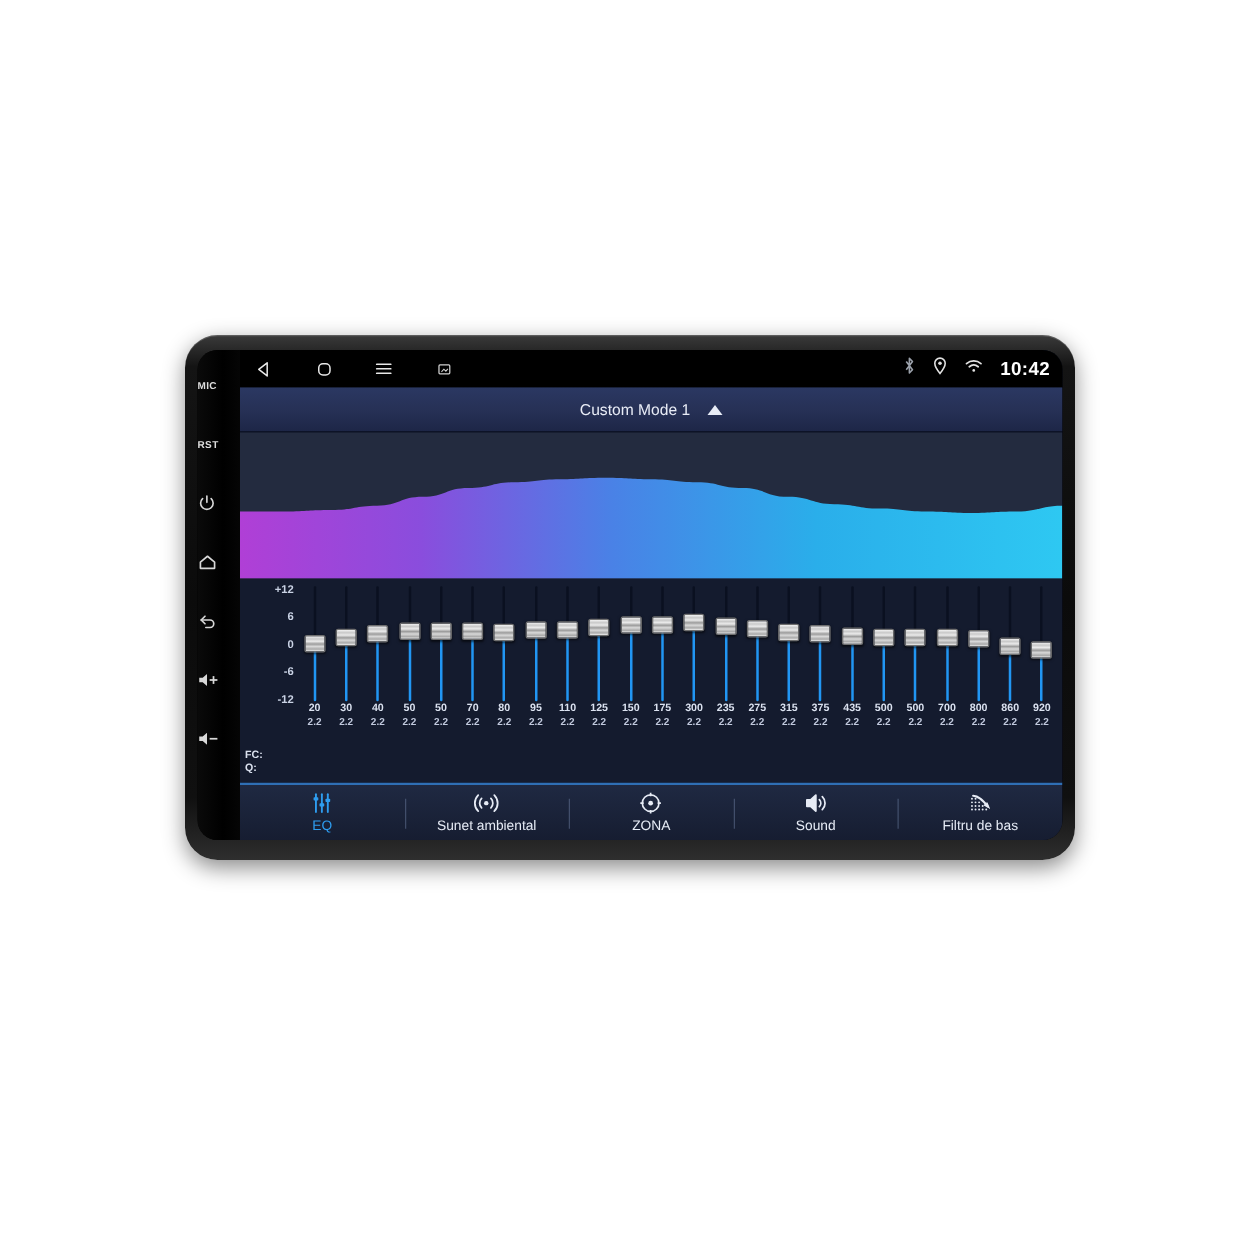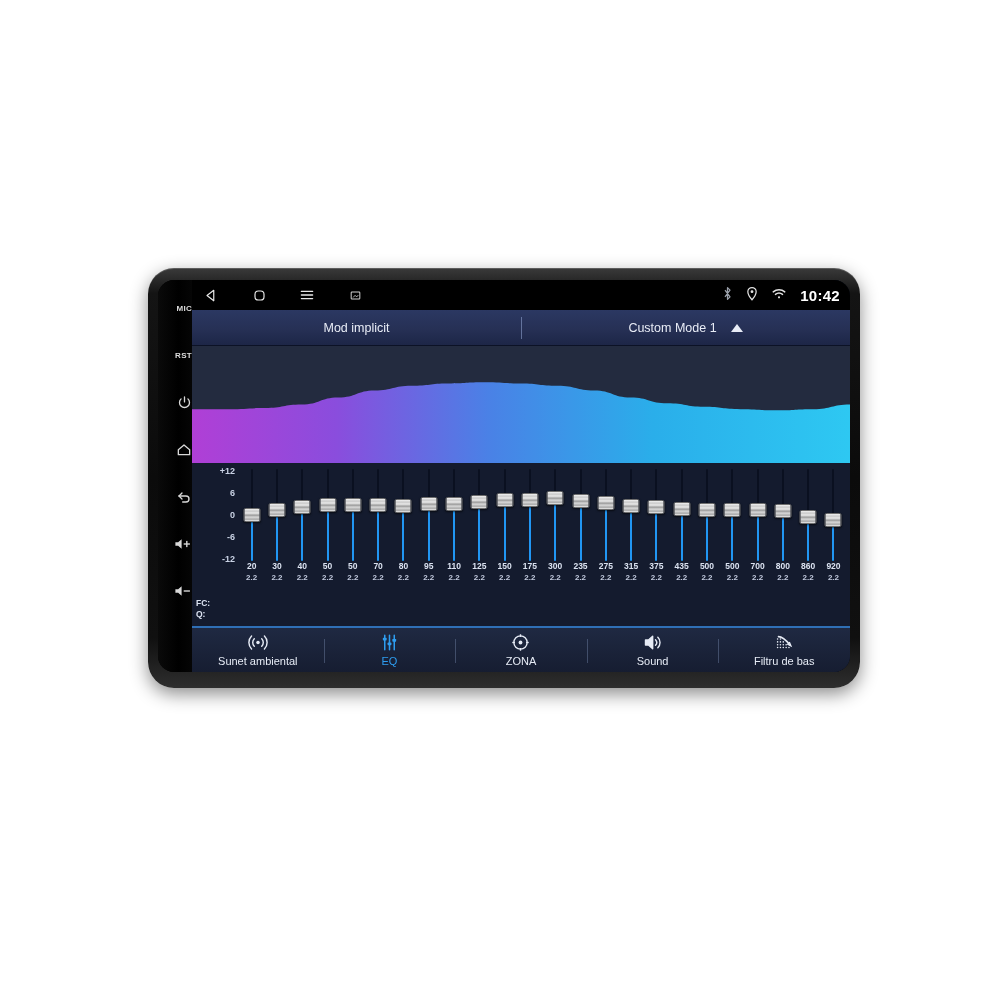--- a/index.html
+++ b/index.html
@@ -37,21 +37,21 @@
     width: 34px; height: 100%;
     background: linear-gradient(90deg,#0a0a0a,#000 60%,#050505);
     display: flex; flex-direction: column;
     align-items: center;
     padding-top: 6px;
     gap: 2px;
     flex: 0 0 34px;
   }
   .hw-key {
     width: 34px; height: 45px;
-    display: flex; align-items: center; justify-content: flex-end;
+    display: flex; align-items: center; justify-content: flex-start;
     color: #cfcfcf;
   }
   .hw-key.txt { font-size: 8px; font-weight: bold; letter-spacing: .3px; color:#ddd; }
   .hw-key svg { display:block; }
 
   
   #screen {
     flex: 1 1 auto; height: 100%;
     background: #0d1325;
     display: flex; flex-direction: column;
@@ -278,23 +278,20 @@
                 <path d="M5 8 A6.4 6.4 0 0 1 13 8"></path>
                 <circle cx="9" cy="11.3" r="1.2" fill="#e2e2e2" stroke="none"></circle>
               </svg>
             </span>
             <span id="clock">10:42</span>
           </div>
         </div>
 
         <div id="modebar">
           <div class="mode-cell">
-            <span>Mod implicit</span>
-          </div>
-          <div class="mode-cell">
             <span>Custom Mode 1</span>
             <span class="caret"></span>
           </div>
         </div>
 
         <div id="wave">
           <svg viewBox="0 0 660 117" preserveAspectRatio="none">
             <defs>
               <linearGradient id="wg" x1="0" y1="0" x2="1" y2="0">
                 <stop offset="0%" stop-color="#b03fd6"></stop>
@@ -582,44 +579,44 @@
                 </div>
               </div>
             </div>
           <div id="meta-labels">
             <div>FC:</div>
             <div>Q:</div>
           </div>
         </div>
 
         <div id="tabbar">
-            <div class="tab">
-              <div class="tab-icon">
-                <svg width="22" height="19" viewBox="0 0 26 22" fill="none" stroke="currentColor" stroke-width="1.7" stroke-linecap="round">
-                  <circle cx="13" cy="11" r="2.1" fill="currentColor" stroke="none"></circle>
-                  <path d="M8.6 6.6 a6.2 6.2 0 0 0 0 8.8"></path>
-                  <path d="M17.4 6.6 a6.2 6.2 0 0 1 0 8.8"></path>
-                  <path d="M5.4 3.4 a10.7 10.7 0 0 0 0 15.2"></path>
-                  <path d="M20.6 3.4 a10.7 10.7 0 0 1 0 15.2"></path>
-                </svg>
-              </div>
-              <div class="tab-label">Sunet ambiental</div>
-            </div>
             <div class="tab active">
               <div class="tab-icon">
                 <svg width="19" height="19" viewBox="0 0 24 24" fill="none" stroke="currentColor" stroke-width="1.9" stroke-linecap="round">
                   <path d="M6 3 V21"></path>
                   <path d="M12 3 V21"></path>
                   <path d="M18 3 V21"></path>
                   <rect x="3.6" y="6" width="4.8" height="3.4" rx=".8" fill="currentColor" stroke="none"></rect>
                   <rect x="9.6" y="12" width="4.8" height="3.4" rx=".8" fill="currentColor" stroke="none"></rect>
                   <rect x="15.6" y="7.5" width="4.8" height="3.4" rx=".8" fill="currentColor" stroke="none"></rect>
                 </svg>
               </div>
               <div class="tab-label">EQ</div>
+            </div>
+            <div class="tab">
+              <div class="tab-icon">
+                <svg width="22" height="19" viewBox="0 0 26 22" fill="none" stroke="currentColor" stroke-width="1.7" stroke-linecap="round">
+                  <circle cx="13" cy="11" r="2.1" fill="currentColor" stroke="none"></circle>
+                  <path d="M8.6 6.6 a6.2 6.2 0 0 0 0 8.8"></path>
+                  <path d="M17.4 6.6 a6.2 6.2 0 0 1 0 8.8"></path>
+                  <path d="M5.4 3.4 a10.7 10.7 0 0 0 0 15.2"></path>
+                  <path d="M20.6 3.4 a10.7 10.7 0 0 1 0 15.2"></path>
+                </svg>
+              </div>
+              <div class="tab-label">Sunet ambiental</div>
             </div>
             <div class="tab">
               <div class="tab-icon">
                 <svg width="19" height="19" viewBox="0 0 24 24" fill="none" stroke="currentColor" stroke-width="1.7">
                   <circle cx="12" cy="12" r="8.4"></circle>
                   <circle cx="12" cy="12" r="2.4" fill="currentColor" stroke="none"></circle>
                   <path d="M12 1.6 V5"></path>
                   <path d="M12 19 V22.4"></path>
                   <path d="M1.6 12 H5"></path>
                   <path d="M19 12 H22.4"></path>

